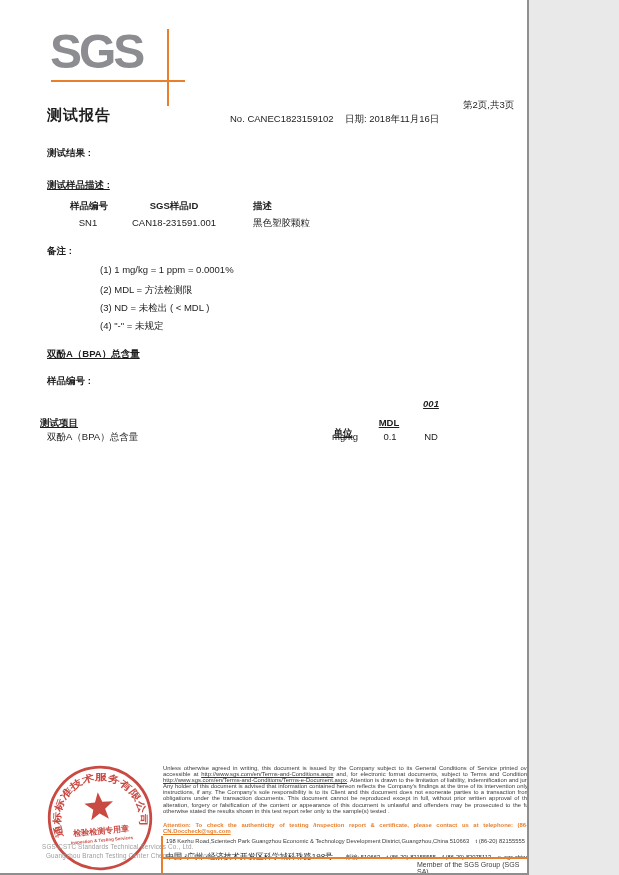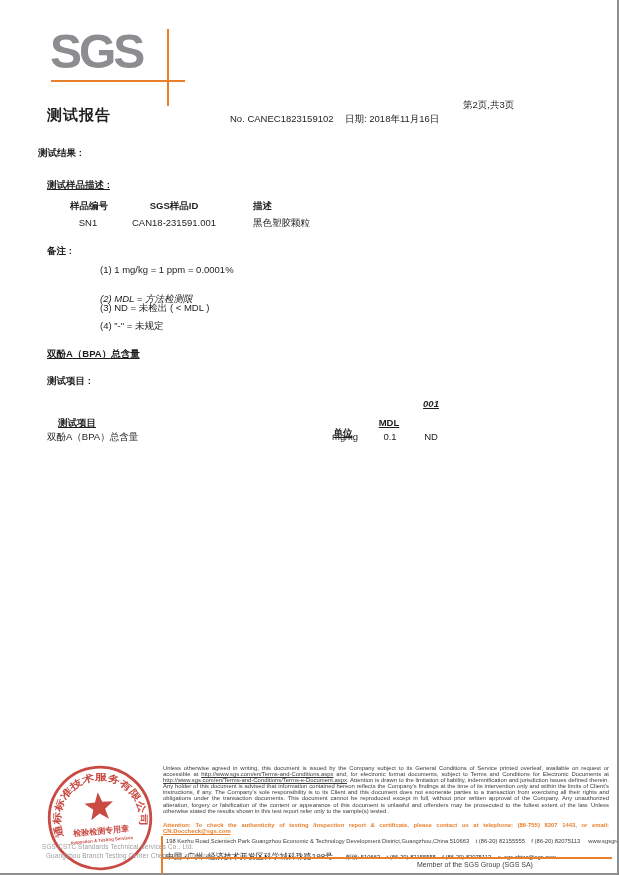--- a/index.html
+++ b/index.html
@@ -1,17 +1,17 @@
 <!DOCTYPE html>
 <html><head>
 <meta charset="utf-8">
 <style>
   html,body{margin:0;padding:0;background:#e9e9e9;}
   .page{
-    position:relative;width:619px;height:875px;background:#ffffff;
+    position:relative;width:529px;height:875px;background:#ffffff;
     font-family:"Liberation Sans","DejaVu Sans",sans-serif;color:#222;
     overflow:hidden;box-sizing:border-box;
     border-right:2px solid #8f8f8f;border-bottom:2px solid #8f8f8f;
   }
   .abs{position:absolute;}
   
   .logo-text{left:50px;top:26px;font-size:48px;font-weight:bold;color:#8b8d90;
     letter-spacing:-3px;line-height:52px;}
   .hline-orange{left:51px;top:80px;width:134px;height:2px;background:#e87f2c;}
   .vline-orange{left:167px;top:29px;width:2px;height:77px;background:#e87f2c;}
@@ -19,21 +19,21 @@
   .title{left:47px;top:106px;font-size:15px;font-weight:bold;color:#1d1d1d;letter-spacing:1px;}
   .hdr{font-size:9.5px;color:#1d1d1d;}
   .hdr-no{left:200px;top:113px;padding-left:30px;}
   .hdr-date{left:345px;top:113px;}
   .hdr-page{left:463px;top:99px;}
   
   .lbl{font-size:9.5px;font-weight:bold;color:#1d1d1d;}
   .txt{font-size:9.5px;color:#1d1d1d;}
   .u{text-decoration:underline;}
   .center{transform:translateX(-50%);}
-  .results-label{left:38px;top:147px;}
+  .results-label{left:47px;top:147px;}
   .sample-desc-label{left:47px;top:179px;}
   .notes-label{left:47px;top:245px;}
   .bpa-heading{left:47px;top:348px;}
   .method-label{left:47px;top:375px;}
   .method-text{left:100px;top:375px;width:476px;line-height:19.5px;}
   
   .stamp{left:46px;top:764px;width:108px;height:108px;transform:rotate(-5deg);opacity:.92;}
   .company-en{font-size:6.3px;color:#9b9b9b;letter-spacing:.2px;z-index:3;}
   .legal{left:163px;top:765px;width:446px;font-size:5.9px;line-height:6.1px;
     text-align:justify;color:#3c3c3c;}
@@ -69,30 +69,30 @@
     <span class="abs lbl center" style="left:174px;top:200px;">SGS样品ID</span>
     <span class="abs lbl" style="left:253px;top:200px;text-align:right;">描述</span>
     <span class="abs txt center" style="left:88px;top:217px;">SN1</span>
     <span class="abs txt center" style="left:174px;top:217px;">CAN18-231591.001</span>
     <span class="abs txt" style="left:253px;top:217px;font-family:Liberation Mono, monospace;">黑色塑胶颗粒</span>
   </div>
 
   <div class="abs lbl notes-label">备注 :</div>
   <div>
     <div class="abs txt" style="left:100px;top:264px;">(1) 1 mg/kg = 1 ppm = 0.0001%</div>
-    <div class="abs txt" style="left:100px;top:293px;font-style:italic;">(2) MDL = 方法检测限</div>
+    <div class="abs txt" style="left:100px;top:284px;">(2) MDL = 方法检测限</div>
     <div class="abs txt" style="left:100px;top:302px;">(3) ND = 未检出 ( &lt; MDL )</div>
     <div class="abs txt" style="left:100px;top:320px;">(4) "-" = 未规定</div>
   </div>
 
   <div class="abs lbl u bpa-heading">双酚A（BPA）总含量</div>
-  <div class="abs lbl method-label">测试项目 :</div>
+  <div class="abs lbl method-label">样品编号 :</div>
 
   <div>
-    <span class="abs lbl u" style="left:58px;top:417px;">测试项目</span>
+    <span class="abs lbl u" style="left:40px;top:417px;">测试项目</span>
     <span class="abs lbl u center" style="left:343px;top:427px;">单位</span>
     <span class="abs lbl u center" style="left:389px;top:417px;">MDL</span>
     <span class="abs lbl u center" style="left:431px;top:398px;font-style:italic;">001</span>
     <span class="abs txt" style="left:47px;top:431px;">双酚A（BPA）总含量</span>
     <span class="abs txt center" style="left:345px;top:431px;">mg/kg</span>
     <span class="abs txt center" style="left:390px;top:431px;">0.1</span>
     <span class="abs txt center" style="left:431px;top:431px;">ND</span>
   </div>
 
   <svg class="abs stamp" viewBox="0 0 100 100">

